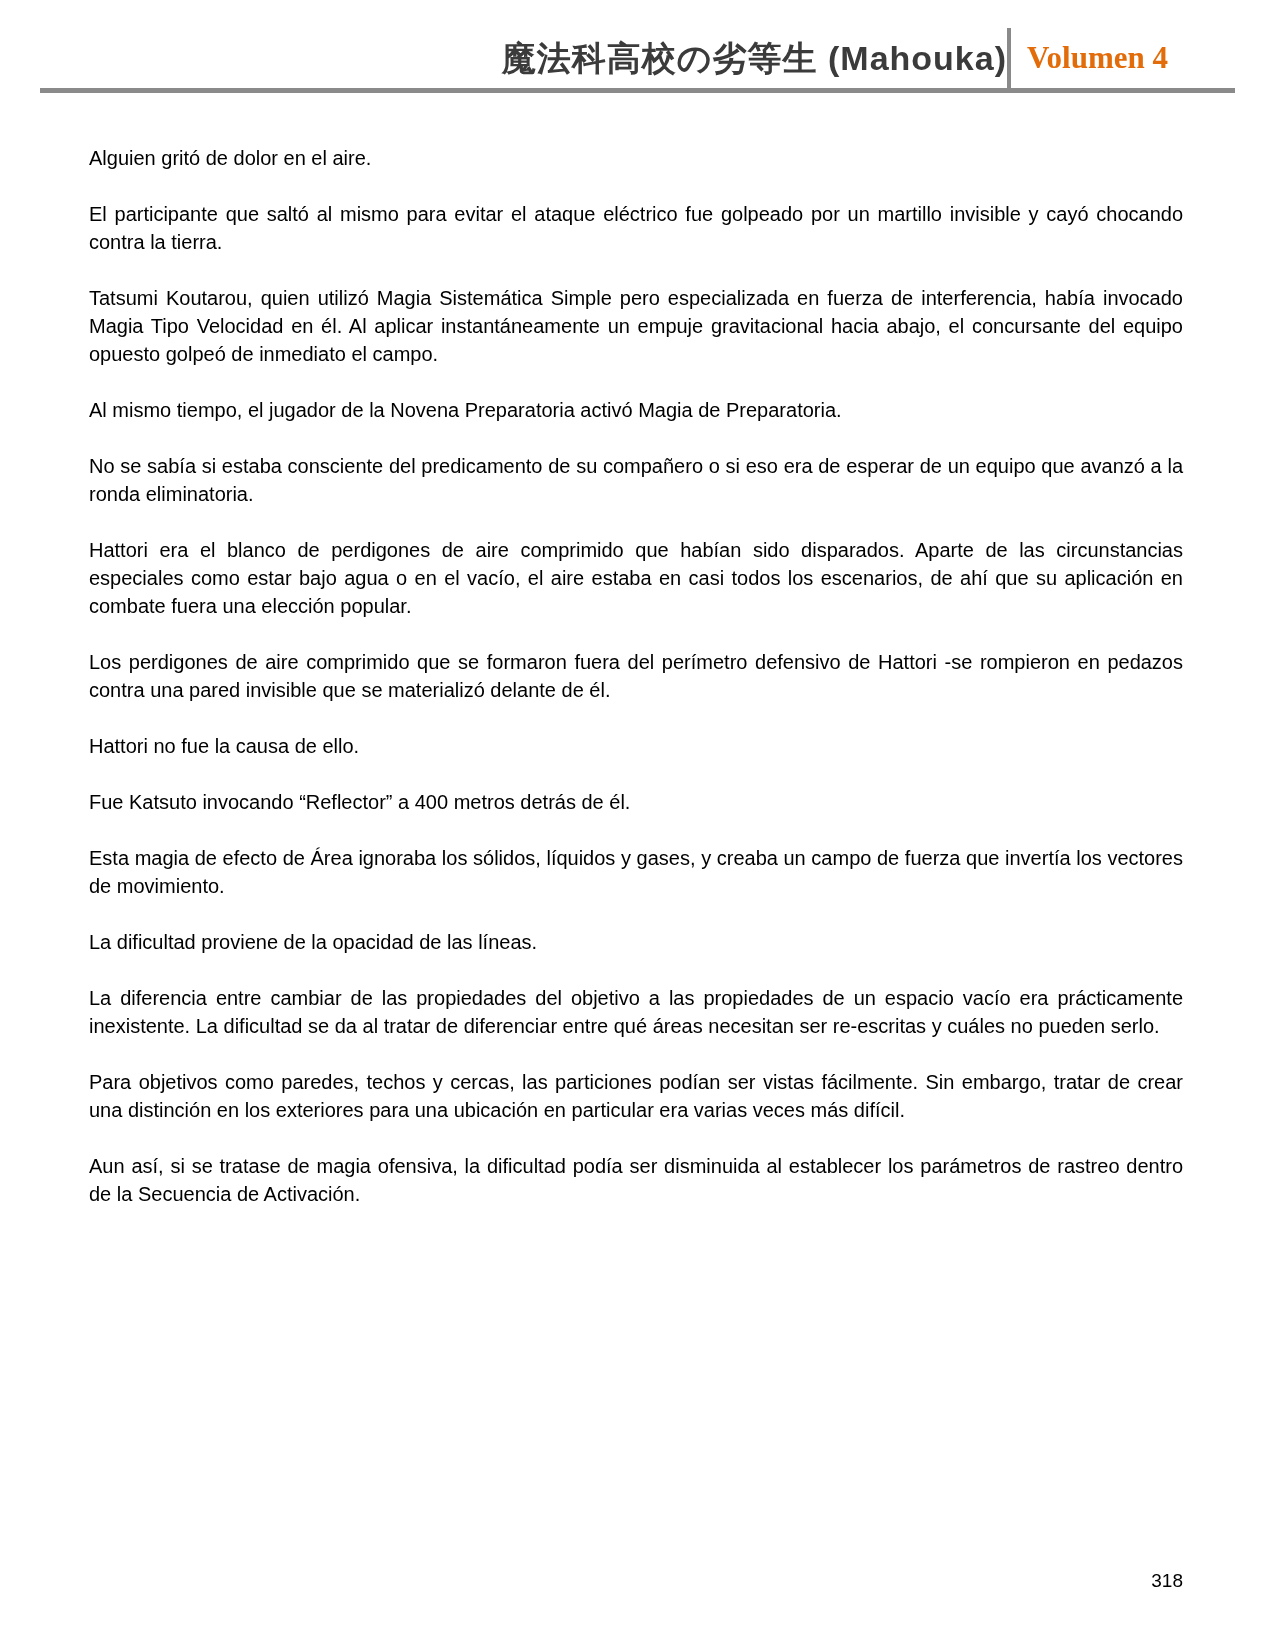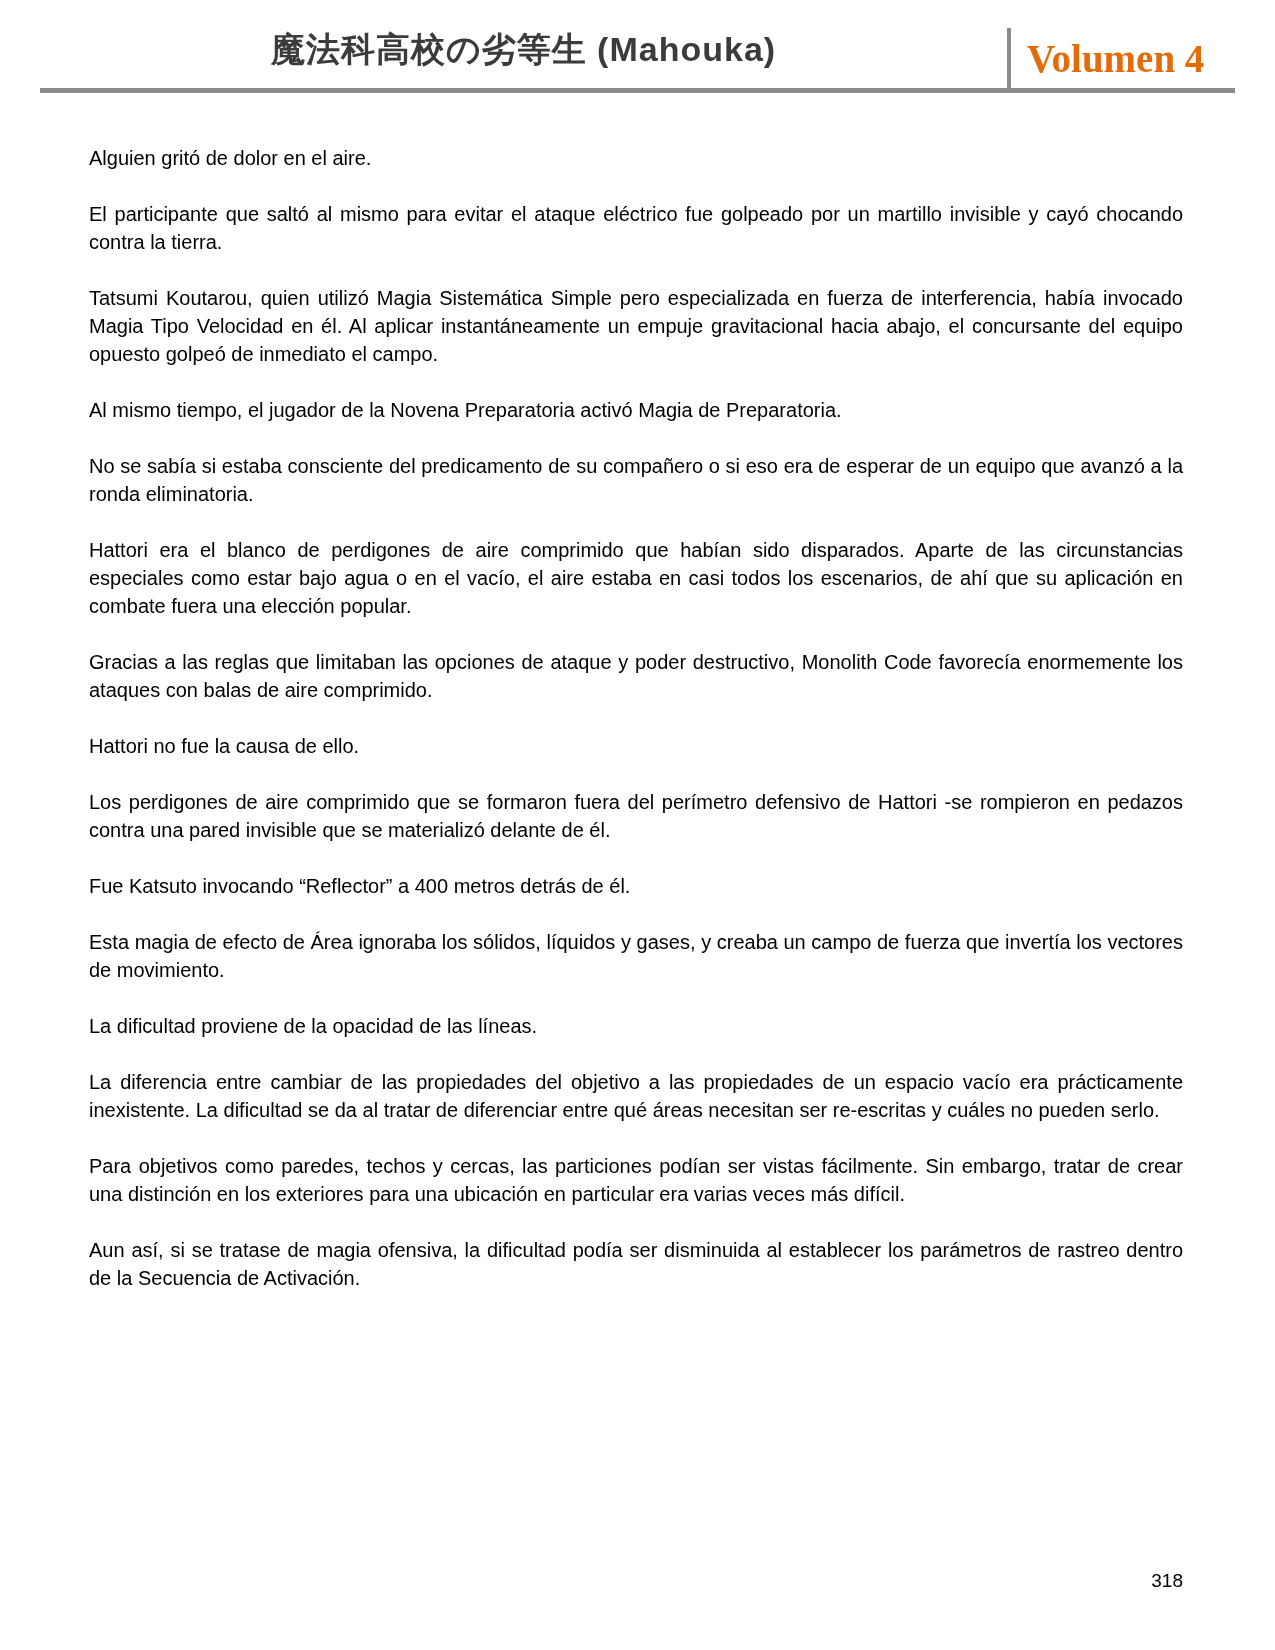--- a/index.html
+++ b/index.html
@@ -29,43 +29,43 @@
     border-bottom:5px solid var(--rule-gray);
   }
   .header-row{
     display:flex;
     height:100%;
   }
   .header-title-cell{
     flex:1;
     display:flex;
     align-items:flex-end;
-    justify-content:center;
-    padding-bottom:15px;
+    justify-content:flex-end;
+    padding-bottom:6px;
   }
   .header-title{
     font-size:34px;
     font-weight:700;
     color:var(--title-color);
     letter-spacing:1px;
     white-space:nowrap;
   }
   .header-volume-cell{
     width:228px;
     margin-top:28px;
     border-left:4px solid var(--rule-gray);
     display:flex;
     align-items:center;
     padding-left:16px;
     box-sizing:border-box;
   }
   .header-volume{
     font-family:"Liberation Serif", serif;
     font-weight:700;
-    font-size:39px;
+    font-size:31px;
     color:var(--volume-accent);
     white-space:nowrap;
   }
   
   .doc-body{
     position:absolute;
     left:85px;
     right:92px;
     top:144px;
     font-size:20px;
@@ -101,23 +101,22 @@
   </div>
 
   <main class="doc-body">
 
   <p>Alguien gritó de dolor en el aire.</p>
       <p>El participante que saltó al mismo para evitar el ataque eléctrico fue golpeado por un martillo invisible y cayó chocando contra la tierra.</p>
       <p>Tatsumi Koutarou, quien utilizó Magia Sistemática Simple pero especializada en fuerza de interferencia, había invocado Magia Tipo Velocidad en él. Al aplicar instantáneamente un empuje gravitacional hacia abajo, el concursante del equipo opuesto golpeó de inmediato el campo.</p>
       <p>Al mismo tiempo, el jugador de la Novena Preparatoria activó Magia de Preparatoria.</p>
       <p>No se sabía si estaba consciente del predicamento de su compañero o si eso era de esperar de un equipo que avanzó a la ronda eliminatoria.</p>
       <p>Hattori era el blanco de perdigones de aire comprimido que habían sido disparados. Aparte de las circunstancias especiales como estar bajo agua o en el vacío, el aire estaba en casi todos los escenarios, de ahí que su aplicación en combate fuera una elección popular.</p>
-      <p>Gracias a las reglas que limitaban las opciones de ataque y poder destructivo, Monolith Code favorecía enormemente los ataques con balas de aire comprimido.</p>
+      <p>Los perdigones de aire comprimido que se formaron fuera del perímetro defensivo de Hattori -se rompieron en pedazos contra una pared invisible que se materializó delante de él.</p>
       <p>Hattori no fue la causa de ello.</p>
-      <p>Los perdigones de aire comprimido que se formaron fuera del perímetro defensivo de Hattori -se rompieron en pedazos contra una pared invisible que se materializó delante de él.</p>
       <p>Fue Katsuto invocando “Reflector” a 400 metros detrás de él.</p>
       <p>Esta magia de efecto de Área ignoraba los sólidos, líquidos y gases, y creaba un campo de fuerza que invertía los vectores de movimiento.</p>
       <p>La dificultad proviene de la opacidad de las líneas.</p>
       <p>La diferencia entre cambiar de las propiedades del objetivo a las propiedades de un espacio vacío era prácticamente inexistente. La dificultad se da al tratar de diferenciar entre qué áreas necesitan ser re-escritas y cuáles no pueden serlo.</p>
       <p>Para objetivos como paredes, techos y cercas, las particiones podían ser vistas fácilmente. Sin embargo, tratar de crear una distinción en los exteriores para una ubicación en particular era varias veces más difícil.</p>
       <p>Aun así, si se tratase de magia ofensiva, la dificultad podía ser disminuida al establecer los parámetros de rastreo dentro de la Secuencia de Activación.</p>
     </main>
 
   <div class="page-number">318</div>
 

